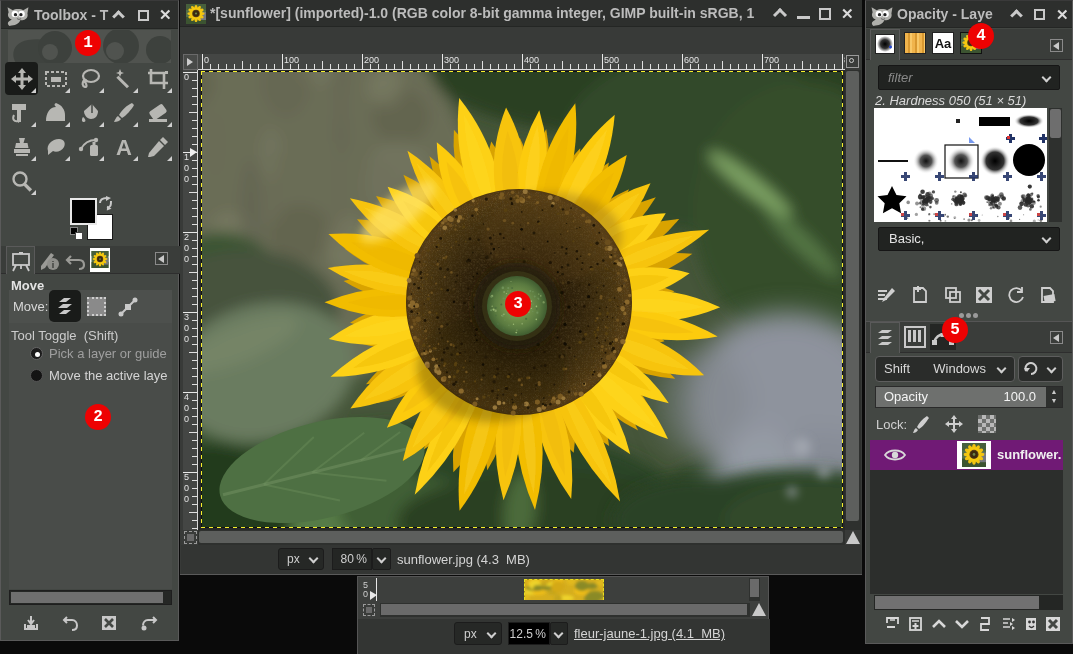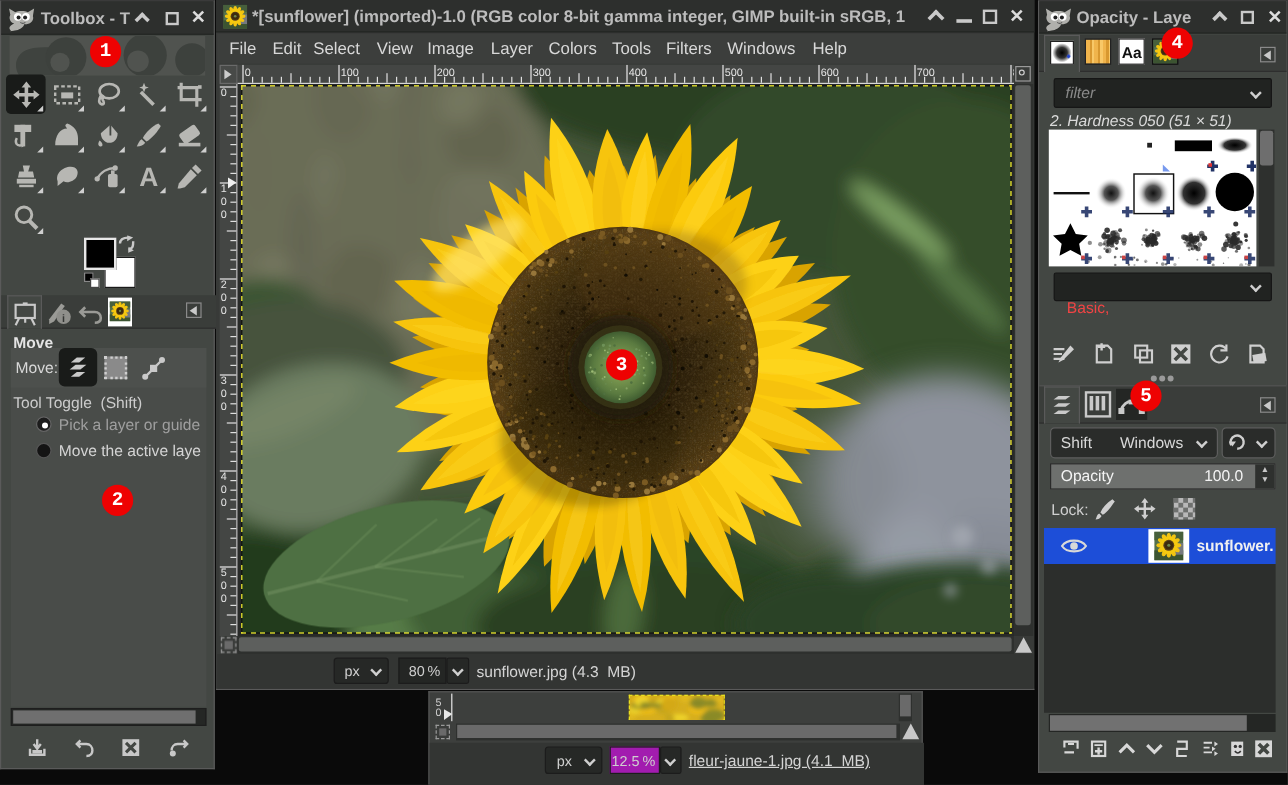--- a/index.html
+++ b/index.html
@@ -24,33 +24,20 @@
           <circle cx="10" cy="9.5" r="3.8" fill="#5a3f1a"></circle>
           <circle cx="10" cy="9.5" r="3.0" fill="#3c2a0e"></circle>
           <circle cx="10" cy="9.5" r="1.1" fill="#6c8449"></circle>
         </svg>
       </div>
       <div class="abs" style="left:30px;top:0;line-height:27px;white-space:nowrap;overflow:hidden;width:562px;font-size:14px;">*[sunflower] (imported)-1.0 (RGB color 8-bit gamma integer, GIMP built-in sRGB, 1</div>
       <div class="abs" style="left:595px;top:10px;width:10px;height:10px;border-top:3px solid #c9c9c9;border-right:3px solid #c9c9c9;transform:rotate(-45deg);"></div>
       <div class="abs" style="left:617px;top:16px;width:13px;height:3px;background:#c9c9c9;"></div>
       <div class="abs" style="left:639px;top:8px;width:12px;height:12px;border:2.5px solid #c9c9c9;"></div>
       <div class="wbtn" style="left:661px;font-size:15px;">✕</div>
-    </div>
-    <div class="abs" style="left:1px;top:28px;width:680px;height:25px;background:#3c3e3c;color:#d8d8d8;font-size:14px;">
-      <div class="abs" style="left:10px;top:0;line-height:25px;">File</div>
-      <div class="abs" style="left:46px;top:0;line-height:25px;">Edit</div>
-      <div class="abs" style="left:80px;top:0;line-height:25px;">Select</div>
-      <div class="abs" style="left:133px;top:0;line-height:25px;">View</div>
-      <div class="abs" style="left:175px;top:0;line-height:25px;">Image</div>
-      <div class="abs" style="left:228px;top:0;line-height:25px;">Layer</div>
-      <div class="abs" style="left:276px;top:0;line-height:25px;">Colors</div>
-      <div class="abs" style="left:329px;top:0;line-height:25px;">Tools</div>
-      <div class="abs" style="left:374px;top:0;line-height:25px;">Filters</div>
-      <div class="abs" style="left:425px;top:0;line-height:25px;">Windows</div>
-      <div class="abs" style="left:496px;top:0;line-height:25px;">Help</div>
     </div>
     <div class="abs" style="left:3px;top:54px;width:15px;height:16px;background:#484a48;border:1px solid #6a6a6a;">
       <div style="width:0;height:0;border-left:6px solid #cccccc;border-top:4px solid transparent;border-bottom:4px solid transparent;margin:3px 0 0 3px;"></div>
     </div>
     <div class="abs" style="left:18px;top:54px;width:647px;height:16px;background:#444644;border-bottom:1px solid #d8d8d8;overflow:hidden;">
       <div class="abs" style="left:6px;top:1px;font-size:9px;color:#e4e4e4;">0</div>
       <div class="abs" style="left:4px;top:0;width:1px;height:16px;background:#e8e8e8;"></div>
       <div class="abs" style="left:12px;top:10px;width:1px;height:6px;background:#e0e0e0;"></div>
       <div class="abs" style="left:20px;top:10px;width:1px;height:6px;background:#e0e0e0;"></div>
       <div class="abs" style="left:28px;top:10px;width:1px;height:6px;background:#e0e0e0;"></div>
@@ -1093,21 +1080,21 @@
     </div>
     <div class="abs" style="left:22px;top:26px;width:370px;height:14px;background:#2e302e;">
       <div class="abs" style="left:1px;top:1px;width:366px;height:11px;background:#6a6a6a;"></div>
     </div>
     <div class="abs" style="left:394px;top:26px;width:0;height:0;border-left:7px solid transparent;border-right:7px solid transparent;border-bottom:13px solid #c9c9c9;"></div>
     <div class="abs" style="left:0;top:42px;width:412px;height:36px;background:#333533;color:#d4d4d4;font-size:13px;">
       <div class="abs" style="left:96px;top:3px;width:48px;height:23px;background:#262826;border:1px solid #1c1c1c;border-radius:3px;color:#cfcfcf;">
         <span style="position:absolute;left:9px;top:4px;font-size:12px;">px</span>
         <span class="chev" style="position:absolute;right:6px;top:7px;"></span>
       </div>
-      <div class="abs" style="left:150px;top:3px;width:42px;height:23px;background:#a21caf;border:1px solid #1c1c1c;color:#cfcfcf;text-align:right;">
+      <div class="abs" style="left:150px;top:3px;width:42px;height:23px;background:#000000;border:1px solid #1c1c1c;color:#cfcfcf;text-align:right;">
         <span style="position:absolute;right:3px;top:4px;font-size:12px;">12.5 %</span>
       </div>
       <div class="abs" style="left:192px;top:3px;width:18px;height:23px;background:#262826;border:1px solid #1c1c1c;border-radius:2px;color:#cfcfcf;">
         <span class="chev" style="position:absolute;left:4px;top:7px;"></span>
       </div>
       <div class="abs" style="left:216px;top:0;line-height:29px;text-decoration:underline;">fleur-jaune-1.jpg (4.1&nbsp;&nbsp;MB)</div>
     </div>
   </div>
 <div class="win" style="left:0;top:0;width:179px;height:641px;background:#434743;border:1px solid #5a5a5a;border-top-color:#3a3a3a;">
     <div class="tbar" style="height:28px;padding-left:18px;">
@@ -1753,21 +1740,21 @@
         <path d="M132 103 h3 v3 h3 v3 h-3 v3 h-3 v-3 h-3 v-3 h3 Z" fill="#223366" opacity="0.9"></path>
         <rect x="129" y="105" width="3" height="3" fill="#cc4444"></rect>
         <path d="M166 103 h3 v3 h3 v3 h-3 v3 h-3 v-3 h-3 v-3 h3 Z" fill="#223366" opacity="0.9"></path>
         <rect x="163" y="105" width="3" height="3" fill="#cc4444"></rect>
       </svg>
     </div>
     <div class="abs" style="left:183px;top:107px;width:13px;height:114px;background:#2e302e;">
       <div class="abs" style="left:1px;top:1px;width:11px;height:29px;background:#6e6e6e;border-radius:2px;"></div>
     </div>
     <div class="abs" style="left:12px;top:226px;width:182px;height:24px;background:#212321;border:1px solid #161616;border-radius:2px;">
-      <span style="position:absolute;left:10px;top:21px;font-size:13px;color:#ef4444;">Basic,</span>
+      <span style="position:absolute;left:10px;top:3px;font-size:13px;color:#e5e5e5;">Basic,</span>
       <span class="chev" style="position:absolute;right:9px;top:7px;"></span>
     </div>
     <div class="abs" style="left:10px;top:284px;width:20px;height:20px;">
       <svg width="20" height="20" viewBox="0 0 20 20">
         <path d="M2 6 h9 M2 10 h7 M2 14 h9" stroke="#cfcfcf" stroke-width="1.8" fill="none"></path>
         <path d="M16 3 L19 6 L10 15 L6 17 L8 13 Z" fill="#cfcfcf"></path>
       </svg>
     </div>
     <div class="abs" style="left:44px;top:284px;width:20px;height:20px;">
       <svg width="20" height="20" viewBox="0 0 20 20">
@@ -1851,21 +1838,21 @@
         <path d="M16 2 C11 5 8 9 6 13 L8 15 C12 13 15 8 18 4 Z" fill="#cfcfcf"></path>
         <path d="M5 14 C3 15 3 17 2 19 C4 19 6 18 7 16 Z" fill="#cfcfcf"></path>
       </svg>
     </div>
     <div class="abs" style="left:78px;top:413px;width:20px;height:20px;">
       <svg width="20" height="20" viewBox="0 0 20 20">
         <path d="M10 1 L13 5 H11 V9 H15 V7 L19 10 L15 13 V11 H11 V15 H13 L10 19 L7 15 H9 V11 H5 V13 L1 10 L5 7 V9 H9 V5 H7 Z" fill="#cfcfcf"></path>
       </svg>
     </div>
     <div class="abs" style="left:112px;top:414px;width:18px;height:18px;background:repeating-conic-gradient(#b8b8b8 0% 25%, #6e706e 0% 50%) 0 0/8px 8px;"></div>
-    <div class="abs" style="left:4px;top:439px;width:193px;height:30px;background:#1d4ed8;">
+    <div class="abs" style="left:4px;top:439px;width:193px;height:30px;background:#701a75;">
       <svg width="22" height="16" viewBox="0 0 22 16" style="position:absolute;left:14px;top:7px;">
         <path d="M1 8 C5 2 17 2 21 8 C17 14 5 14 1 8 Z" fill="none" stroke="#d8d8d8" stroke-width="1.8"></path>
         <circle cx="11" cy="8" r="3.2" fill="#d8d8d8"></circle>
       </svg>
       <div style="position:absolute;left:87px;top:1px;width:34px;height:28px;background:#fff;padding:2px;">
         <svg width="30" height="24" viewBox="0 0 20 20">
           <rect width="20" height="20" fill="#55704a"></rect>
           <rect x="0" y="0" width="20" height="6" fill="#47603c"></rect>
           <rect x="0" y="13" width="20" height="7" fill="#3c5431"></rect>
           <rect x="13" y="8" width="7" height="8" fill="#76797f"></rect>

